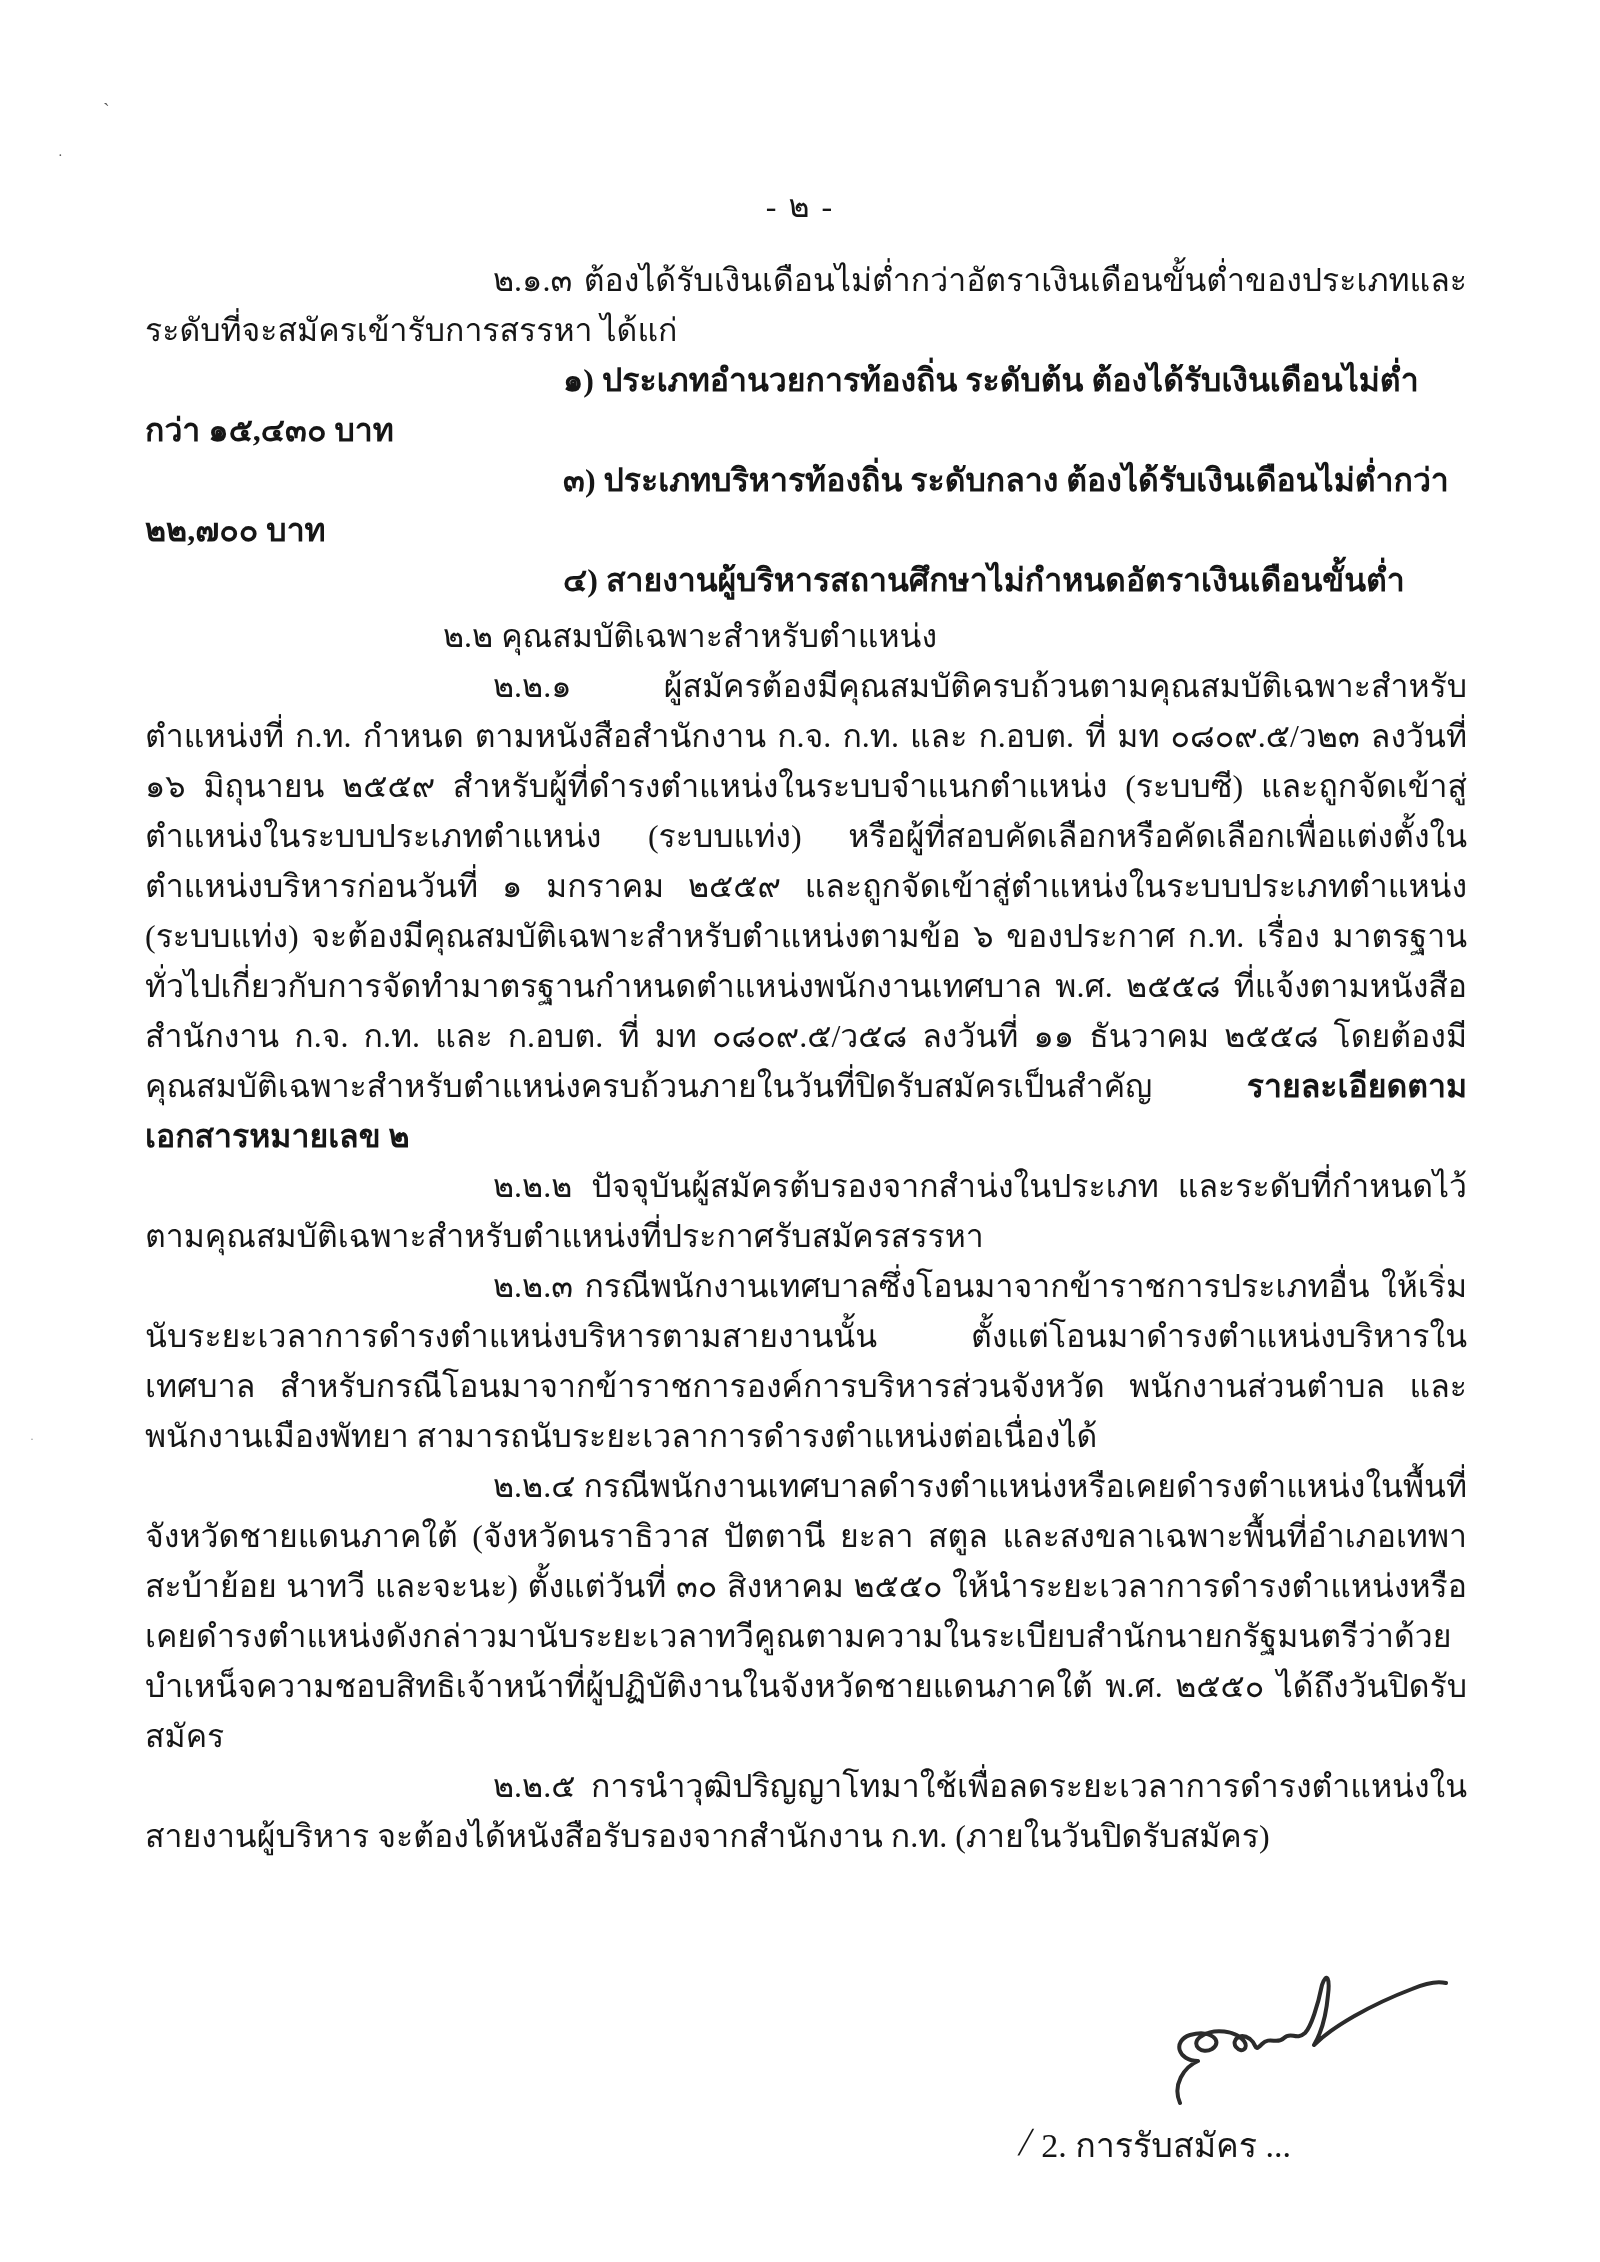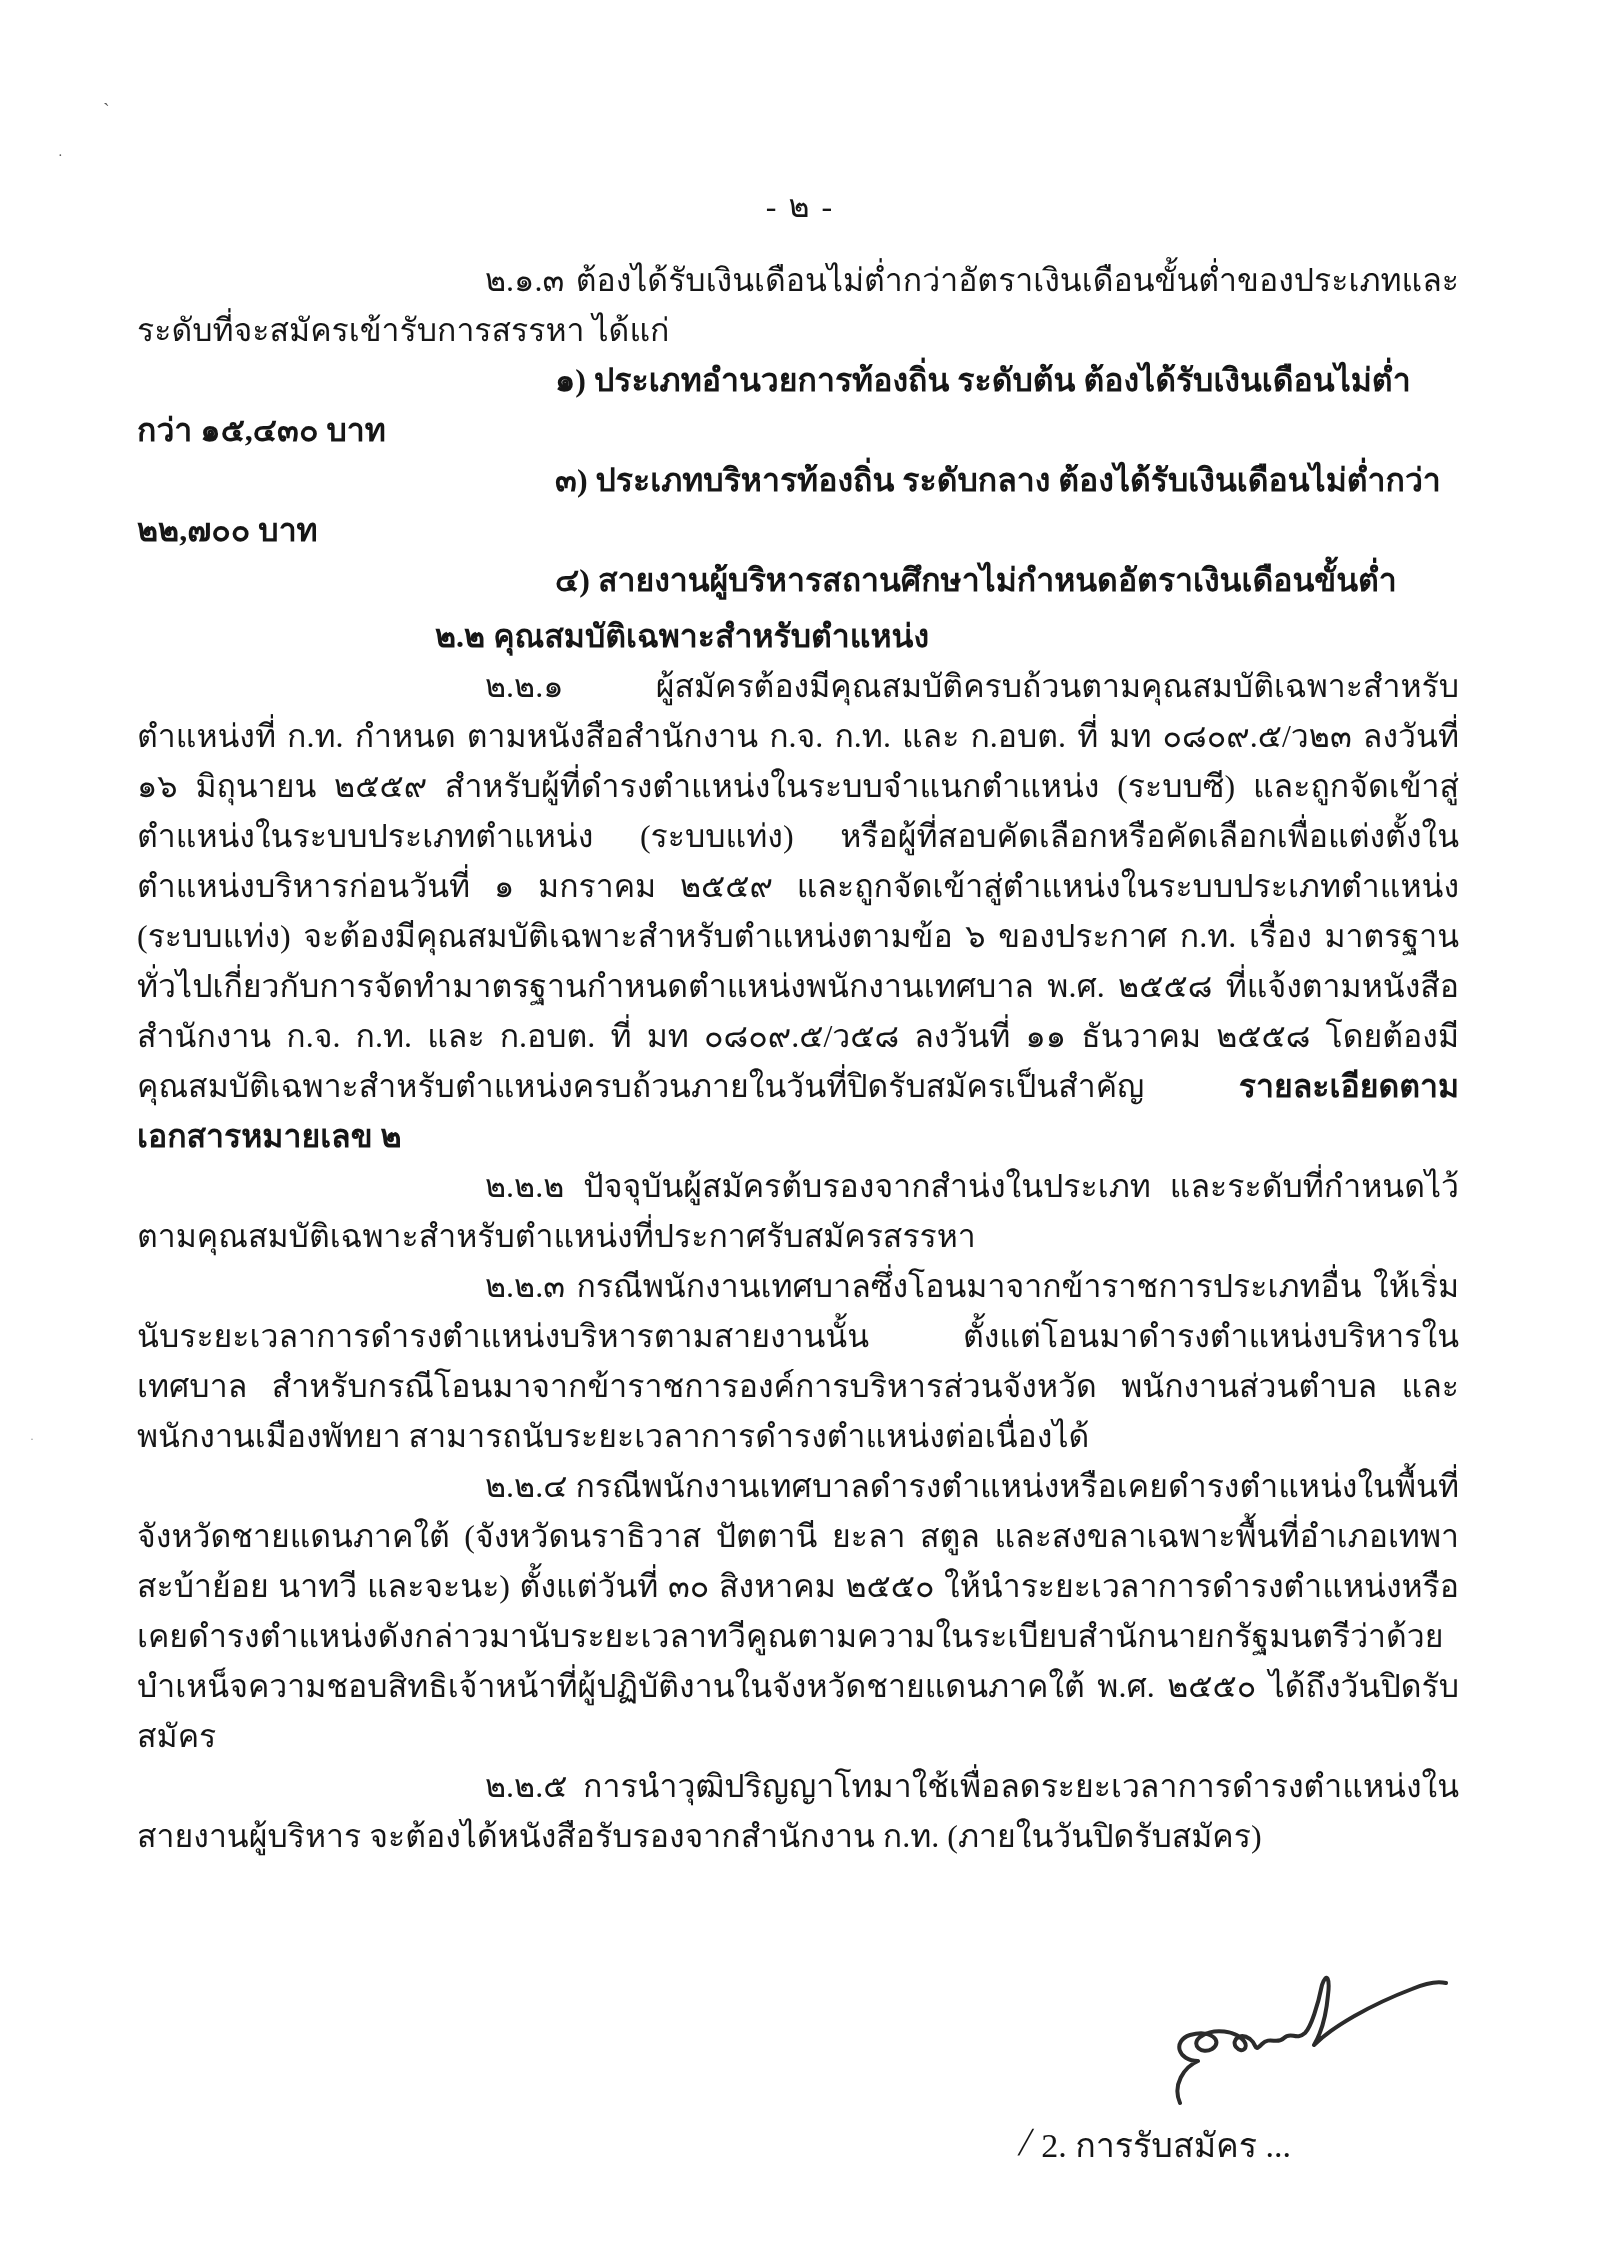--- a/index.html
+++ b/index.html
@@ -20,31 +20,31 @@
     position: absolute;
     top: 180px;
     left: 0;
     width: 100%;
     text-align: center;
     font-size: 32px;
     letter-spacing: 2px;
   }
   .doc-body {
     position: absolute;
-    left: 137px;
+    left: 145px;
     top: 255px;
     width: 1322px;
     font-size: 32px;
     line-height: 50px;
     text-align: justify;
   }
   .doc-body p { margin: 0; }
   .indent-section { text-indent: 348px; }
   .list-item { text-indent: 418px; text-align: left; font-weight: bold; }
-  .heading-2-2 { text-indent: 298px; font-weight: bold; text-align: left; margin-top: 6px !important; }
+  .heading-2-2 { text-indent: 298px; font-weight: normal; text-align: left; margin-top: 6px !important; }
   .bold-run { font-weight: bold; }
   .signature-block {
     position: absolute;
     left: 1150px;
     top: 1965px;
     width: 320px;
     height: 150px;
   }
   .footer-note {
     position: absolute;

